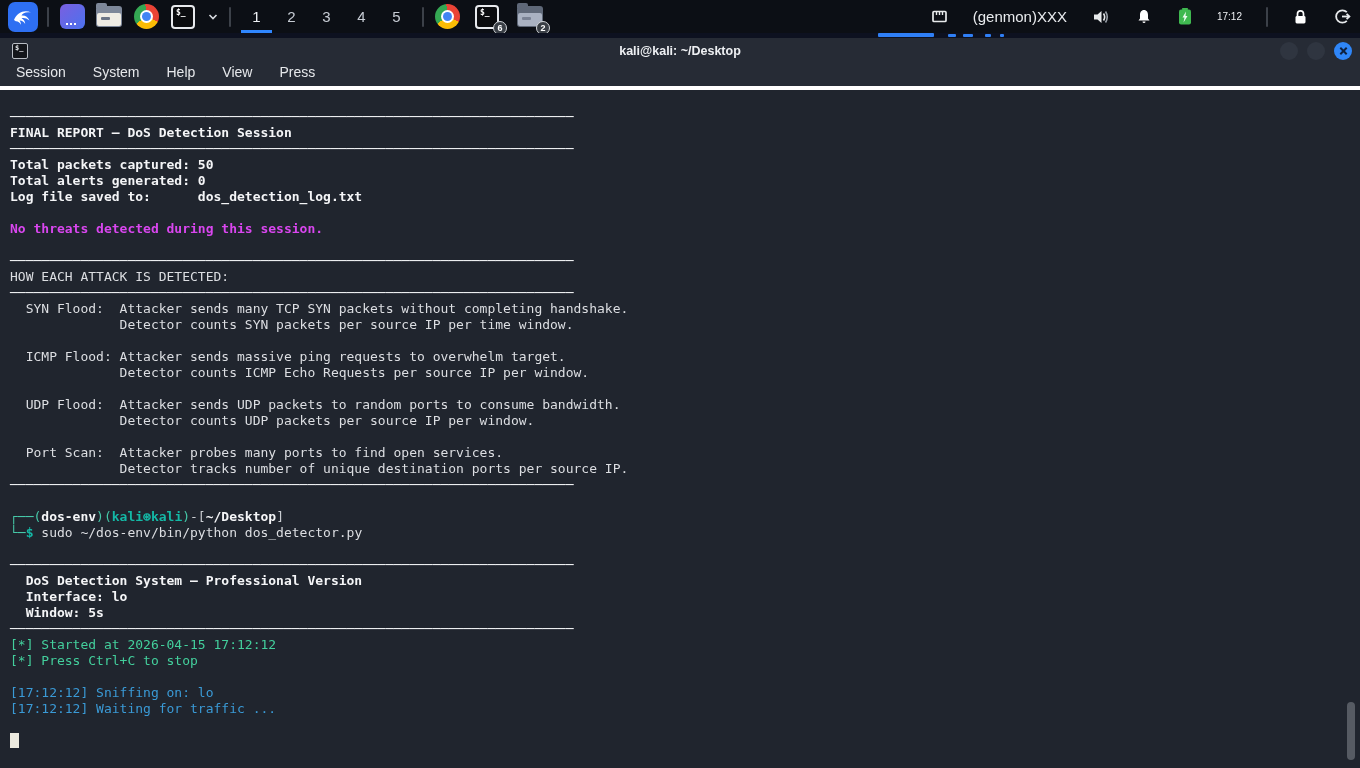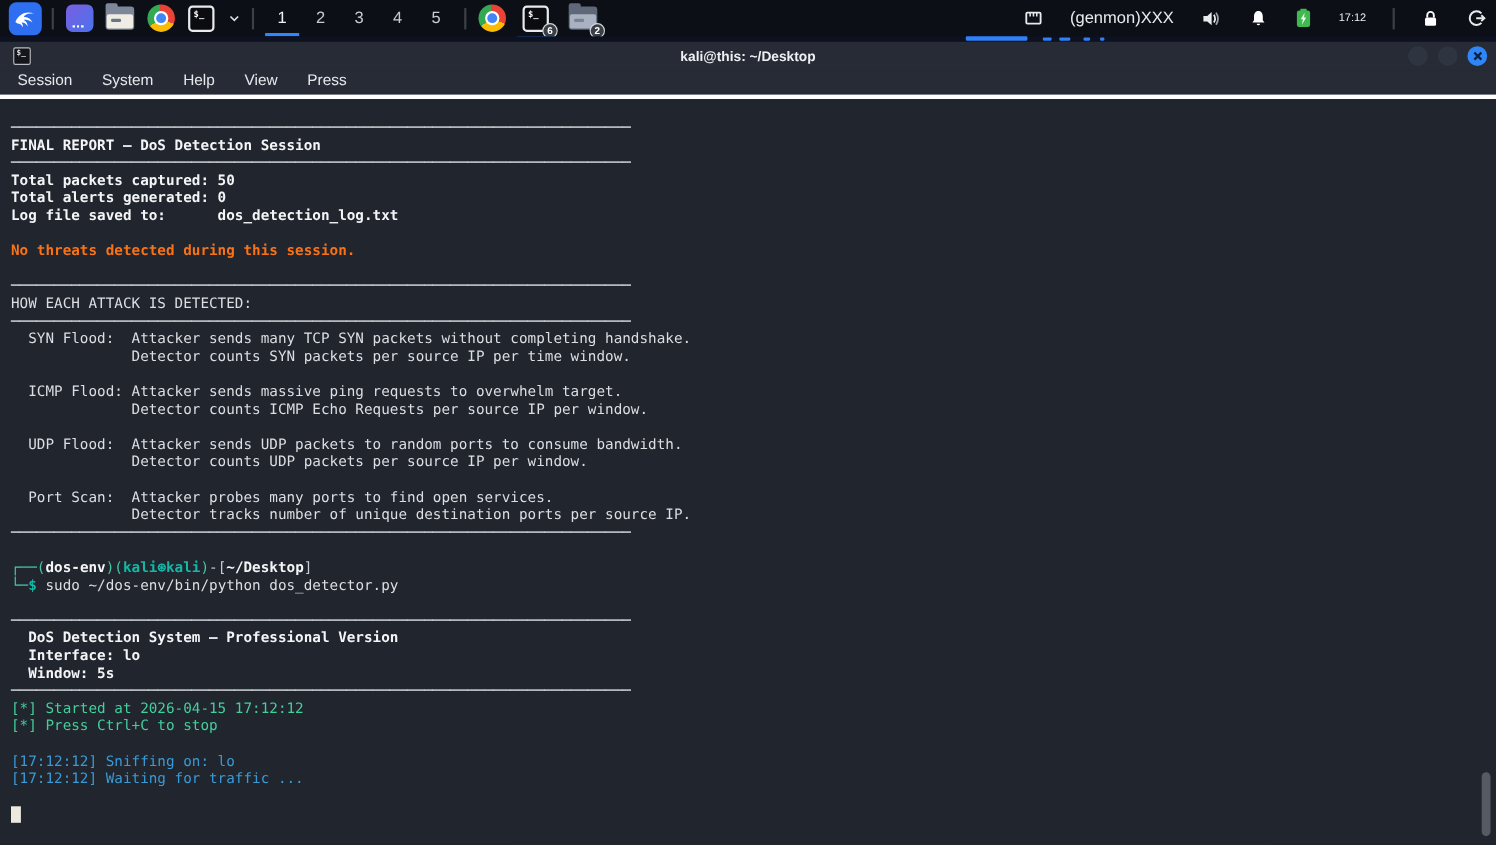--- a/index.html
+++ b/index.html
@@ -56,21 +56,21 @@
   .menu-item { color:#e6e8eb; font-size:14px; }
 
   
   .termbody { position:absolute; top:52px; bottom:0; left:0; right:0; background:#20252e; padding:19px 10px 0 10px;
       font-family:"DejaVu Sans Mono", monospace; font-size:13px; line-height:16px; }
   .tl { height:16px; white-space:pre; }
   .w   { color:#dcdee2; }
   .wb  { color:#f4f5f7; font-weight:bold; }
   .sep { color:#eceef0; }
   .g   { color:#43cf9c; }
-  .gb  { color:#f97316; font-weight:bold;margin-top:31px; }
+  .gb  { color:#d946ef; font-weight:bold;margin-top:31px; }
   .b   { color:#3a9ad6; }
   .teal{ color:#46c8a8; }
   .usr { color:#14b8a6; font-weight:bold; }
   .dim { color:#c9ccd1; }
   .cursor-block { display:inline-block; width:9px; height:15px; background:#eceadf; vertical-align:text-bottom; }
   .scroll-thumb { position:absolute; right:5px; bottom:8px; width:8px; height:58px; border-radius:4px; background:#565b63; }
 
   svg { display:block; }
 </style>
 </head>
@@ -198,21 +198,21 @@
   <div class="fleck" style="left:878px; top:0; width:56px; height:4px;"></div>
   <div class="fleck" style="left:948px; top:1px; width:8px; height:3px;"></div>
   <div class="fleck" style="left:963px; top:1px; width:10px; height:3px;"></div>
   <div class="fleck" style="left:985px; top:1px; width:6px; height:3px;"></div>
   <div class="fleck" style="left:1000px; top:1px; width:4px; height:3px;"></div>
 </div>
 
 <div class="window">
   <div class="titlebar">
     <div class="title-icon"></div>
-    <div class="title-text">kali@this: ~/Desktop</div>
+    <div class="title-text">kali@kali: ~/Desktop</div>
     <div class="win-buttons">
       <div class="wbtn"></div>
       <div class="wbtn"></div>
       <div class="wbtn close"></div>
     </div>
   </div>
   <div class="menubar">
     <div class="menu-item">Session</div>
     <div class="menu-item">System</div>
     <div class="menu-item">Help</div>

